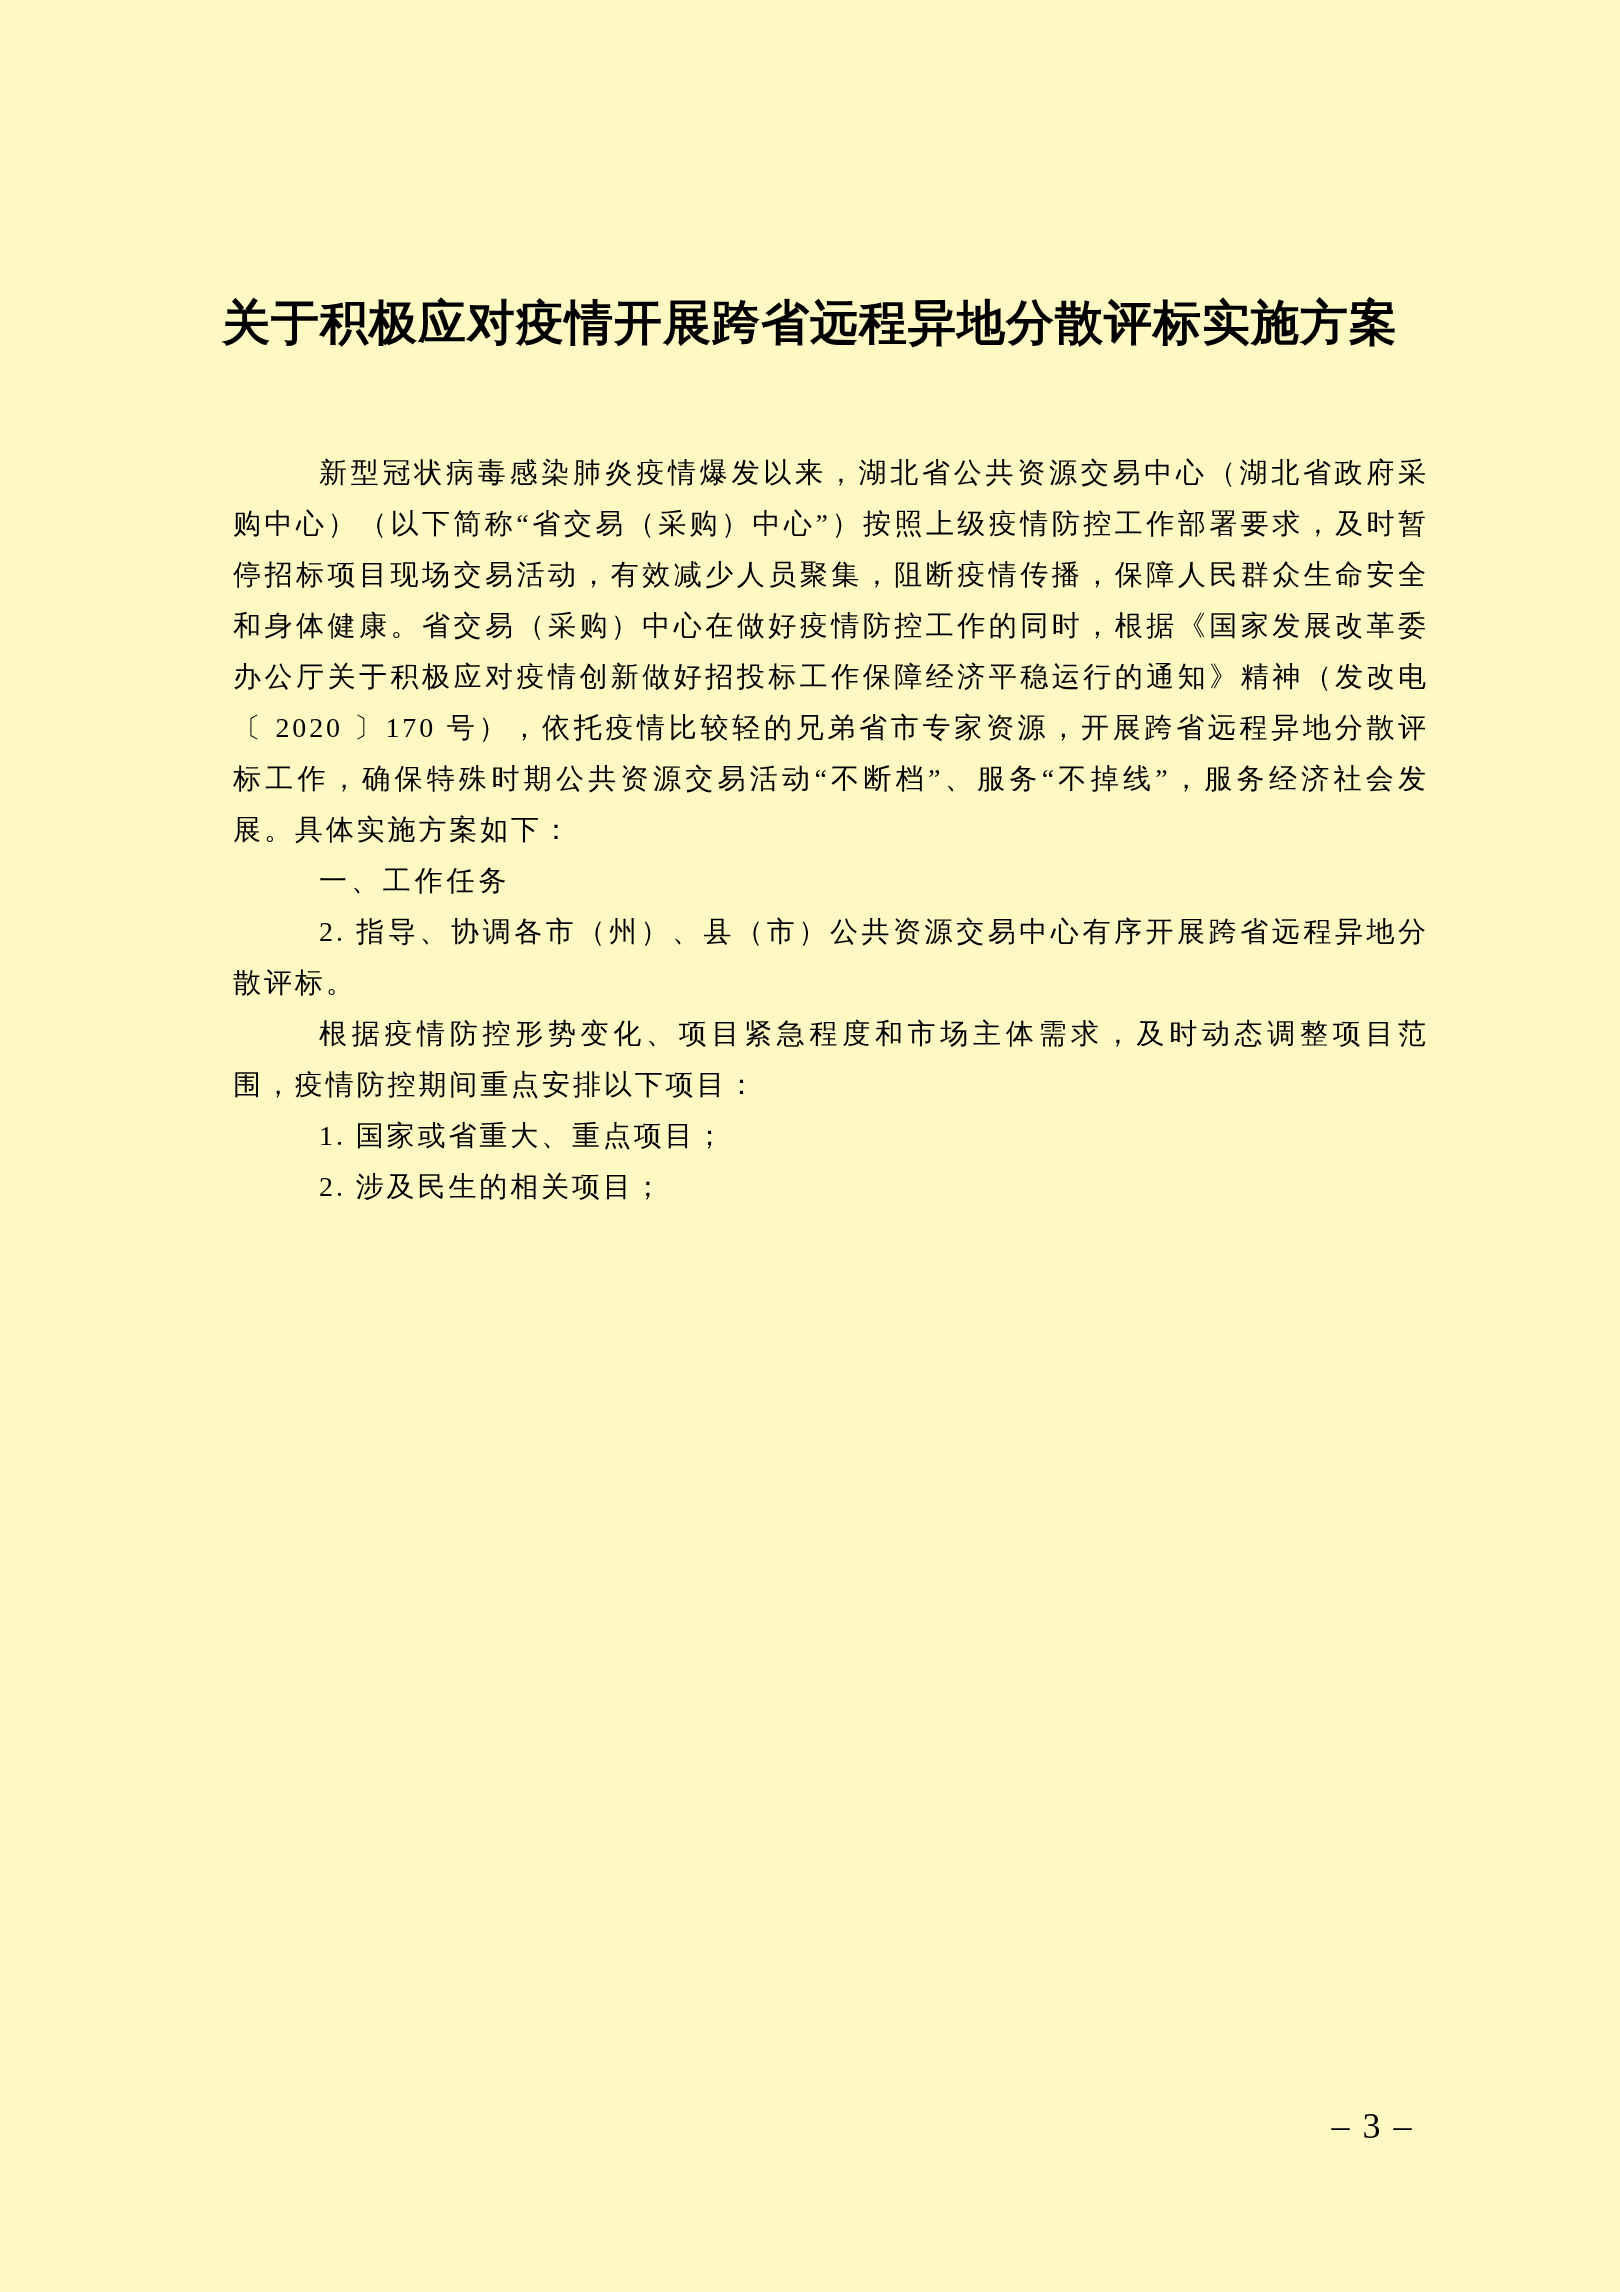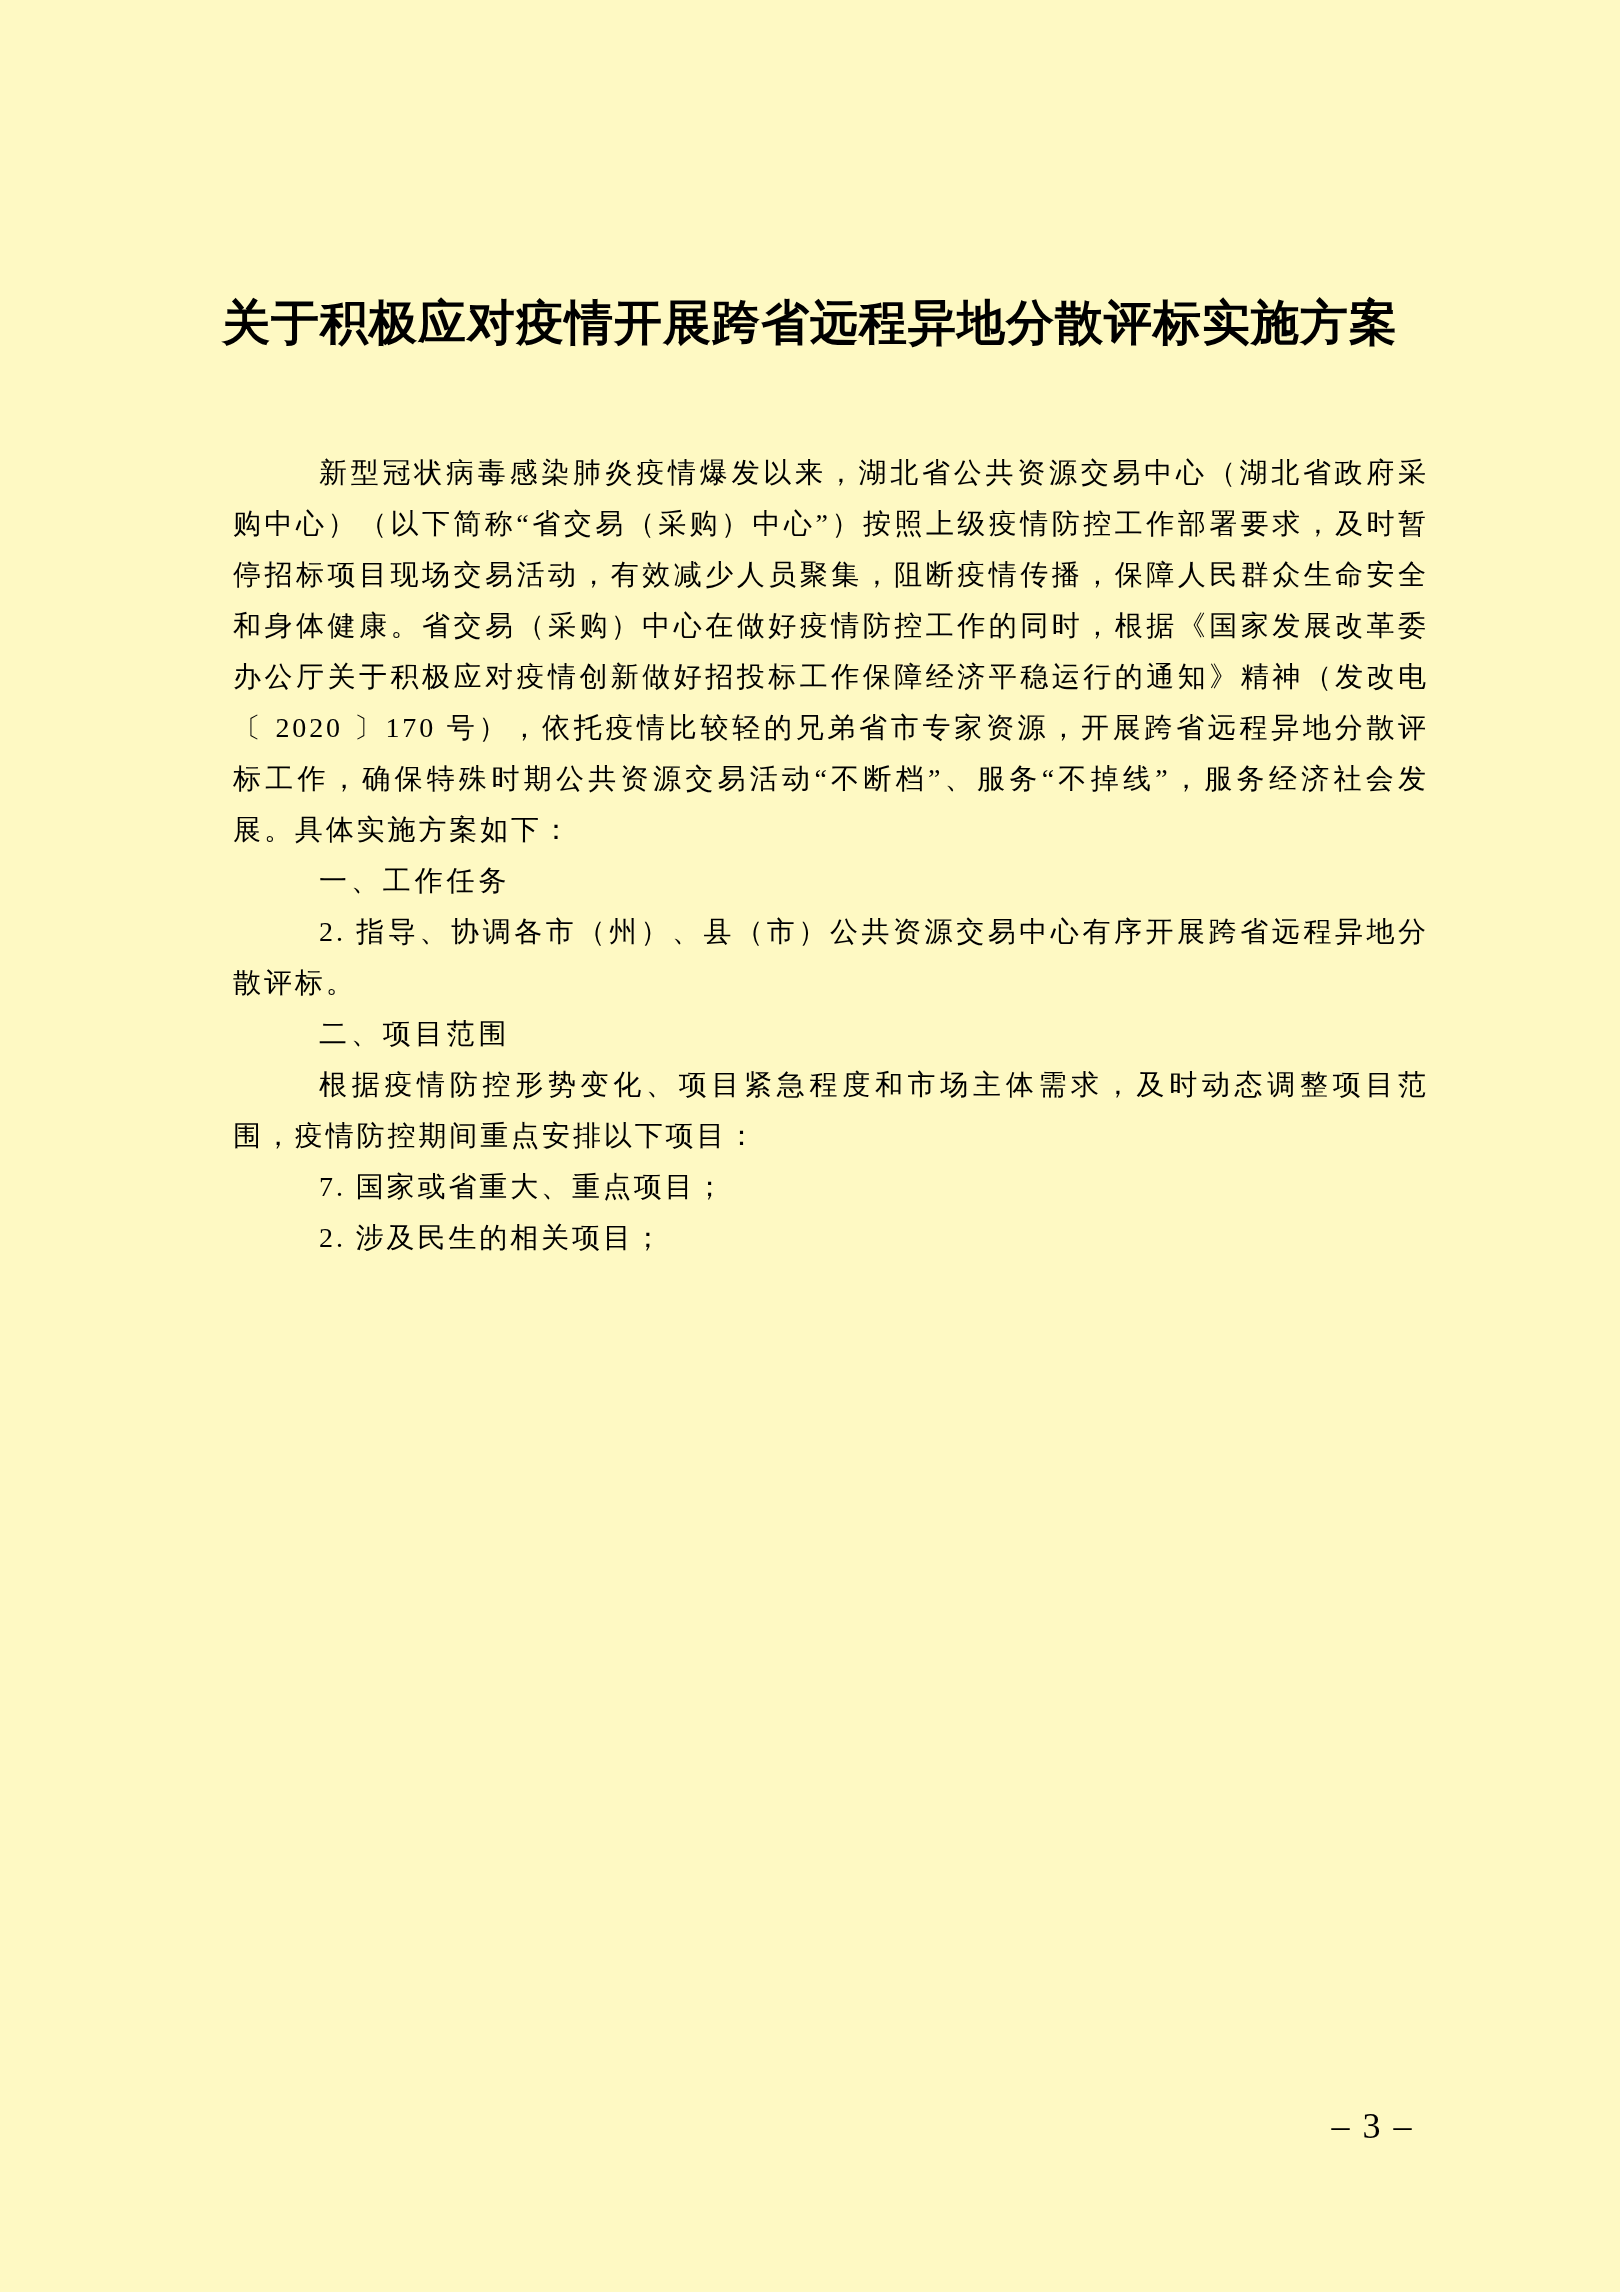--- a/index.html
+++ b/index.html
@@ -64,22 +64,21 @@
 <body>
 
 <div class="page">
 
   <div class="doc-title">关于积极应对疫情开展跨省远程异地分散评标实施方案</div>
 
   <div class="doc-body">
     <p class="block">新型冠状病毒感染肺炎疫情爆发以来，湖北省公共资源交易中心（湖北省政府采购中心）（以下简称“省交易（采购）中心”）按照上级疫情防控工作部署要求，及时暂停招标项目现场交易活动，有效减少人员聚集，阻断疫情传播，保障人民群众生命安全和身体健康。省交易（采购）中心在做好疫情防控工作的同时，根据《国家发展改革委办公厅关于积极应对疫情创新做好招投标工作保障经济平稳运行的通知》精神（发改电〔 2020 〕170 号），依托疫情比较轻的兄弟省市专家资源，开展跨省远程异地分散评标工作，确保特殊时期公共资源交易活动“不断档”、服务“不掉线”，服务经济社会发展。具体实施方案如下：</p>
     <p class="block heading">一、工作任务</p>
     <p class="block">2. 指导、协调各市（州）、县（市）公共资源交易中心有序开展跨省远程异地分散评标。</p>
-    <p class="block heading">二、项目范围</p>
     <p class="block">根据疫情防控形势变化、项目紧急程度和市场主体需求，及时动态调整项目范围，疫情防控期间重点安排以下项目：</p>
-    <p class="block">7. 国家或省重大、重点项目；</p>
+    <p class="block">1. 国家或省重大、重点项目；</p>
     <p class="block">2. 涉及民生的相关项目；</p>
   </div>
 
   <div class="page-footer">– 3 –</div>
 
 </div>
 
 
 </body></html>

